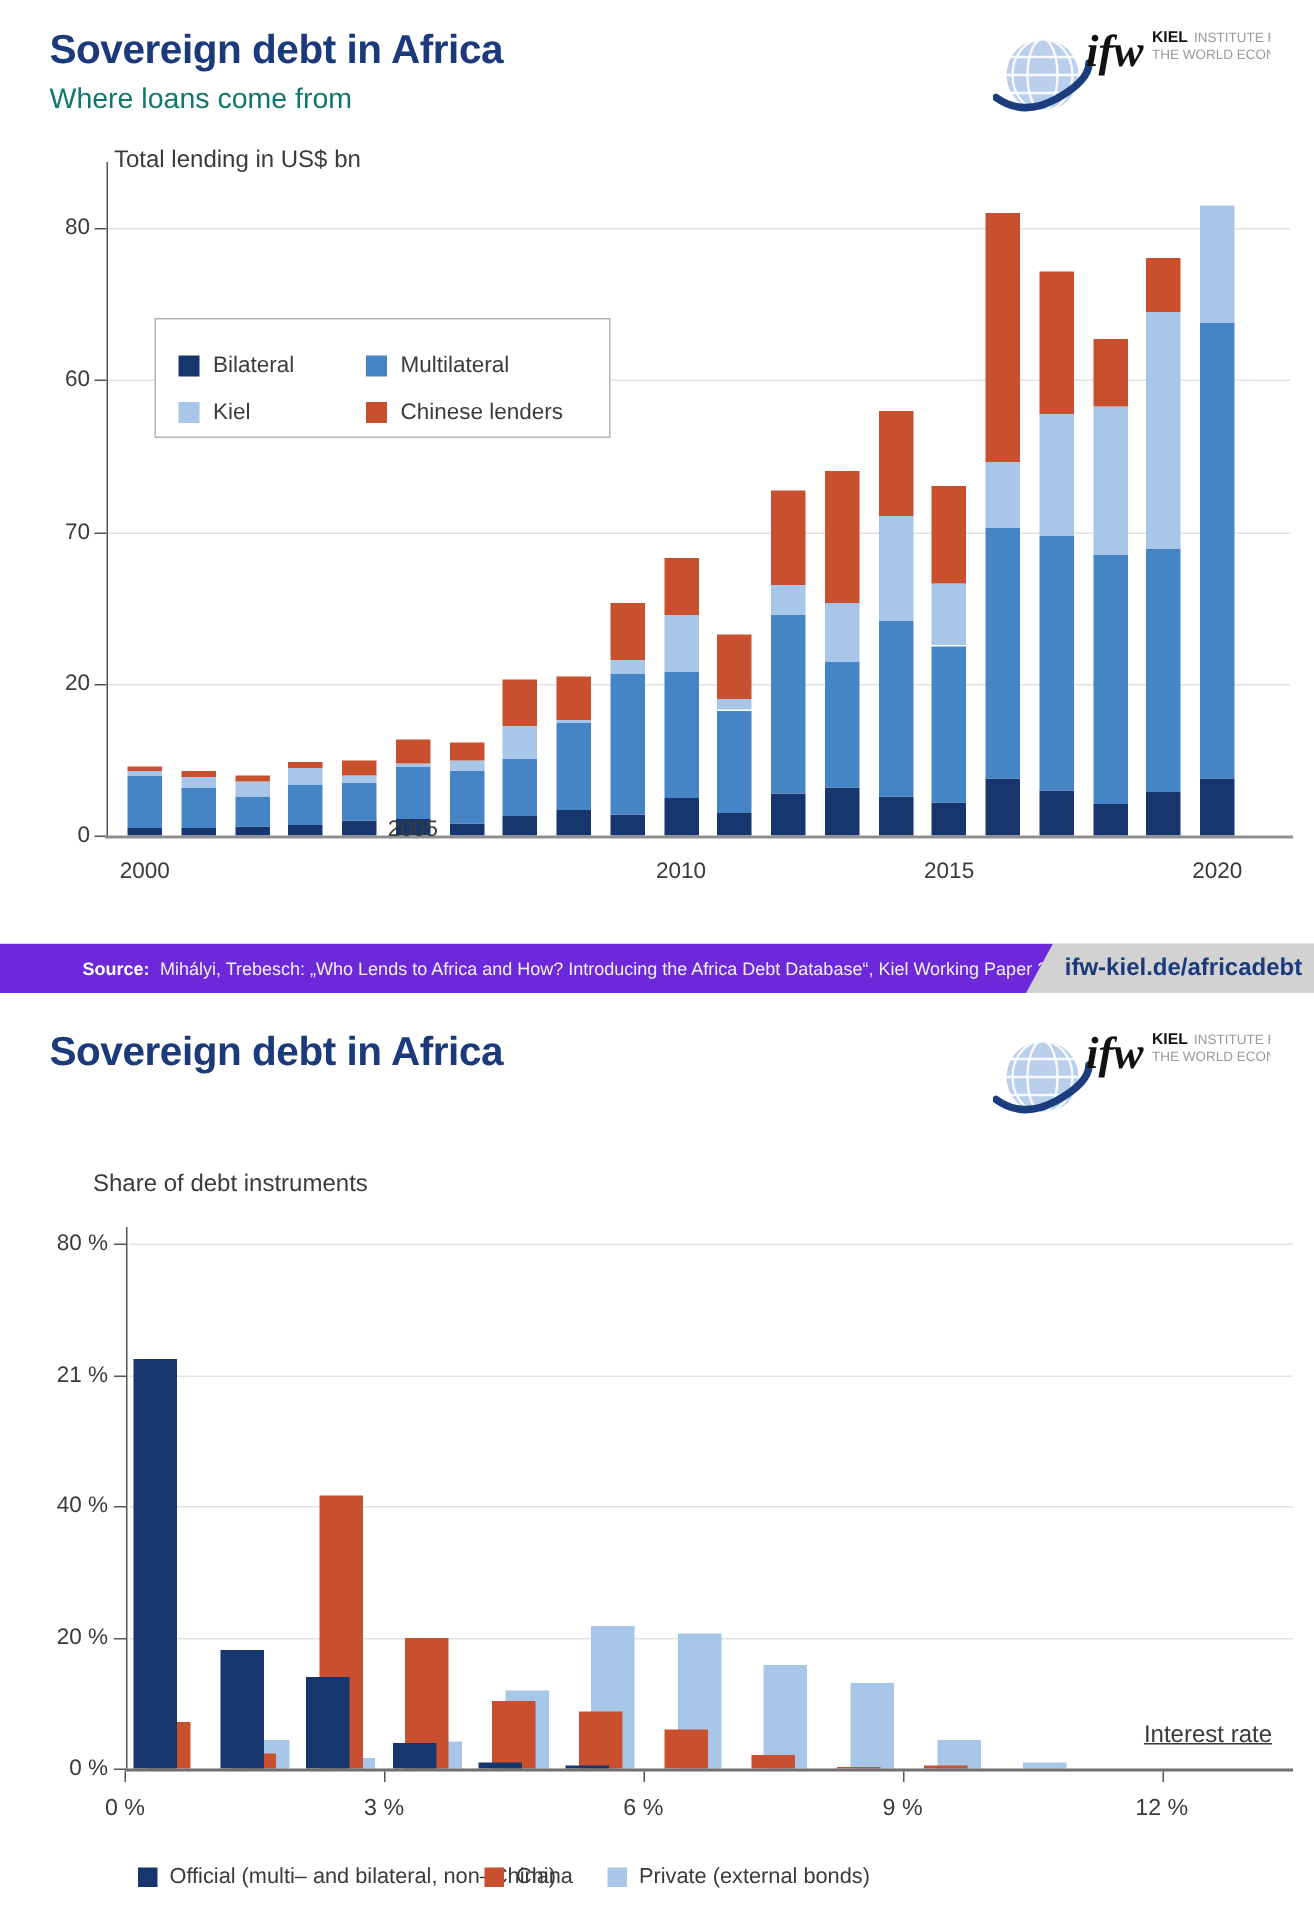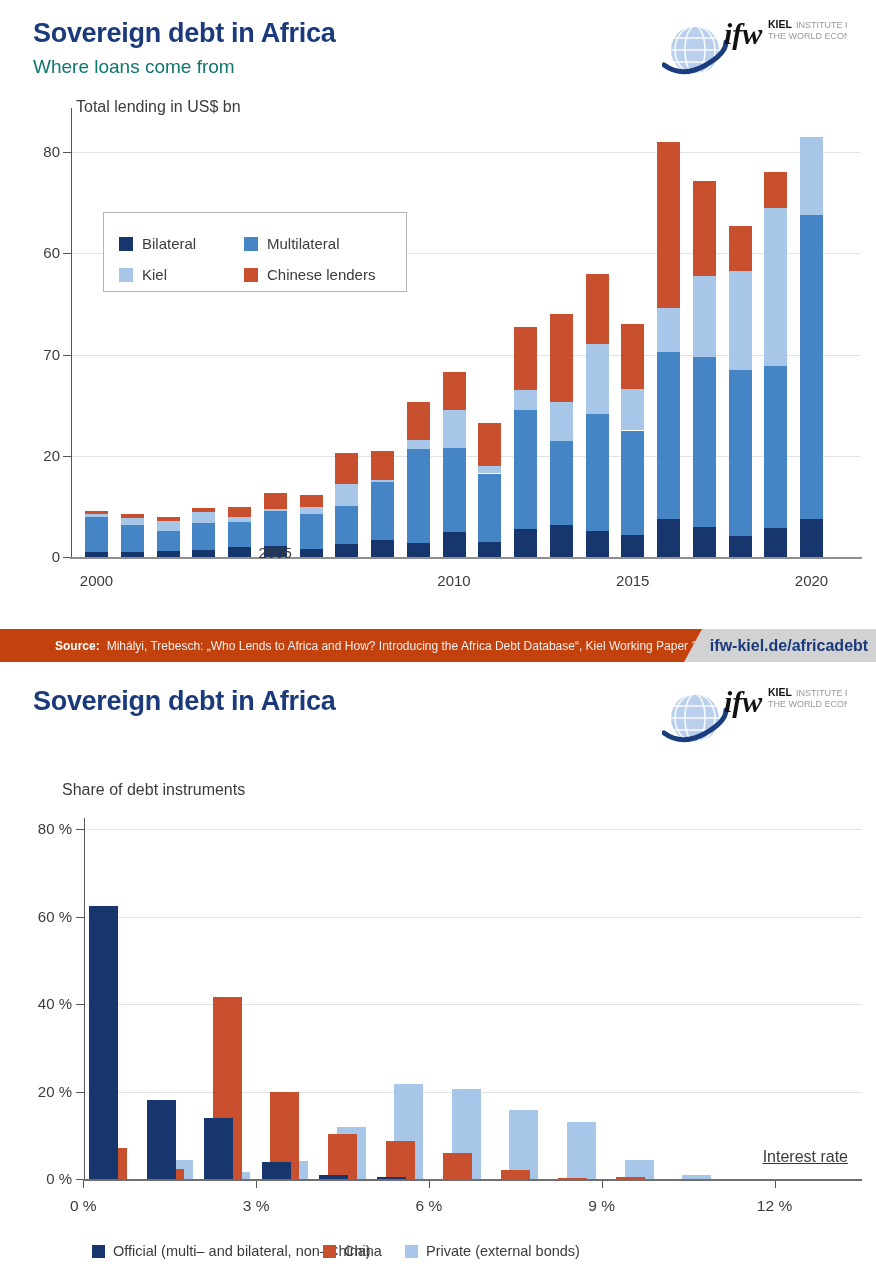--- a/index.html
+++ b/index.html
@@ -15,21 +15,21 @@
   .tick{position:absolute;background:#555;}
   .ylab{position:absolute;text-align:right;font-size:15px;color:#3b3b3b;}
   .xlab{position:absolute;text-align:center;font-size:15px;color:#3b3b3b;}
   .bar-seg{position:absolute;}
   .legend-box{position:absolute;left:103px;top:212px;width:302px;height:78px;
               background:#fff;border:1px solid #b3b3b3;z-index:5;}
   .lg-item{position:absolute;display:flex;align-items:center;}
   .lg-sw{width:14px;height:14px;margin-right:9px;flex:0 0 auto;}
   .lg-txt{font-size:15px;color:#3b3b3b;white-space:nowrap;}
   .srcband-gray{position:absolute;left:0;top:629px;width:876px;height:33px;background:#d2d2d2;}
-  .srcband-blue{position:absolute;left:0;top:629px;width:702px;height:33px;background:#c2410c;
+  .srcband-blue{position:absolute;left:0;top:629px;width:702px;height:33px;background:#6d28d9;
                 clip-path:polygon(0 0,100% 0,calc(100% - 18px) 100%,0 100%);
                 display:flex;align-items:center;}
   .src-label{font-weight:700;color:#fff;font-size:12px;margin-left:55px;white-space:nowrap;}
   .src-text{color:#f0f0f0;font-size:12px;margin-left:7px;white-space:nowrap;}
   .src-link{position:absolute;left:702px;top:629px;width:174px;height:33px;display:flex;
             align-items:center;justify-content:center;font-weight:700;font-size:16px;color:#1a3a7c;}
   .legend2-item{position:absolute;display:flex;align-items:center;top:1243px;}
   .lg2-sw{width:13px;height:13px;margin-right:8px;flex:0 0 auto;}
   .lg2-txt{font-size:14.5px;color:#3b3b3b;white-space:nowrap;}
   .logo{position:absolute;width:185px;height:70px;}
@@ -219,21 +219,21 @@
       <div class="gridline" style="left: 86px; top: 296.5px; width: 776px;"></div>
       <div class="gridline" style="left: 86px; top: 209px; width: 776px;"></div>
       <div class="axisline-v" style="left: 84px; top: 198.062px; height: 360.938px;"></div>
       <div class="tick" style="left: 76px; top: 559px; width: 8px; height: 1px;"></div>
       <div class="ylab" style="left: 16px; top: 550px; width: 56px;">0 %</div>
       <div class="tick" style="left: 76px; top: 471.5px; width: 8px; height: 1px;"></div>
       <div class="ylab" style="left: 16px; top: 462.5px; width: 56px;">20 %</div>
       <div class="tick" style="left: 76px; top: 384px; width: 8px; height: 1px;"></div>
       <div class="ylab" style="left: 16px; top: 375px; width: 56px;">40 %</div>
       <div class="tick" style="left: 76px; top: 296.5px; width: 8px; height: 1px;"></div>
-      <div class="ylab" style="left: 16px; top: 287.5px; width: 56px;">60 %</div>
+      <div class="ylab" style="left: 16px; top: 287.5px; width: 56px;">21 %</div>
       <div class="tick" style="left: 76px; top: 209px; width: 8px; height: 1px;"></div>
       <div class="ylab" style="left: 16px; top: 200px; width: 56px;">80 %</div>
       <div class="bar-seg" style="left: 89px; top: 285.562px; width: 29px; height: 273.438px; background: rgb(23, 54, 109); z-index: 3;"></div>
       <div class="bar-seg" style="left: 97.6px; top: 528.375px; width: 29px; height: 30.625px; background: rgb(200, 80, 47); z-index: 2;"></div>
       <div class="bar-seg" style="left: 146.6px; top: 480.25px; width: 29px; height: 78.75px; background: rgb(23, 54, 109); z-index: 3;"></div>
       <div class="bar-seg" style="left: 155.2px; top: 548.5px; width: 29px; height: 10.5px; background: rgb(200, 80, 47); z-index: 2;"></div>
       <div class="bar-seg" style="left: 163.8px; top: 540.188px; width: 29px; height: 18.8125px; background: rgb(168, 198, 232); z-index: 1;"></div>
       <div class="bar-seg" style="left: 204.2px; top: 497.75px; width: 29px; height: 61.25px; background: rgb(23, 54, 109); z-index: 3;"></div>
       <div class="bar-seg" style="left: 212.8px; top: 376.562px; width: 29px; height: 182.438px; background: rgb(200, 80, 47); z-index: 2;"></div>
       <div class="bar-seg" style="left: 221.4px; top: 551.562px; width: 29px; height: 7.4375px; background: rgb(168, 198, 232); z-index: 1;"></div>

